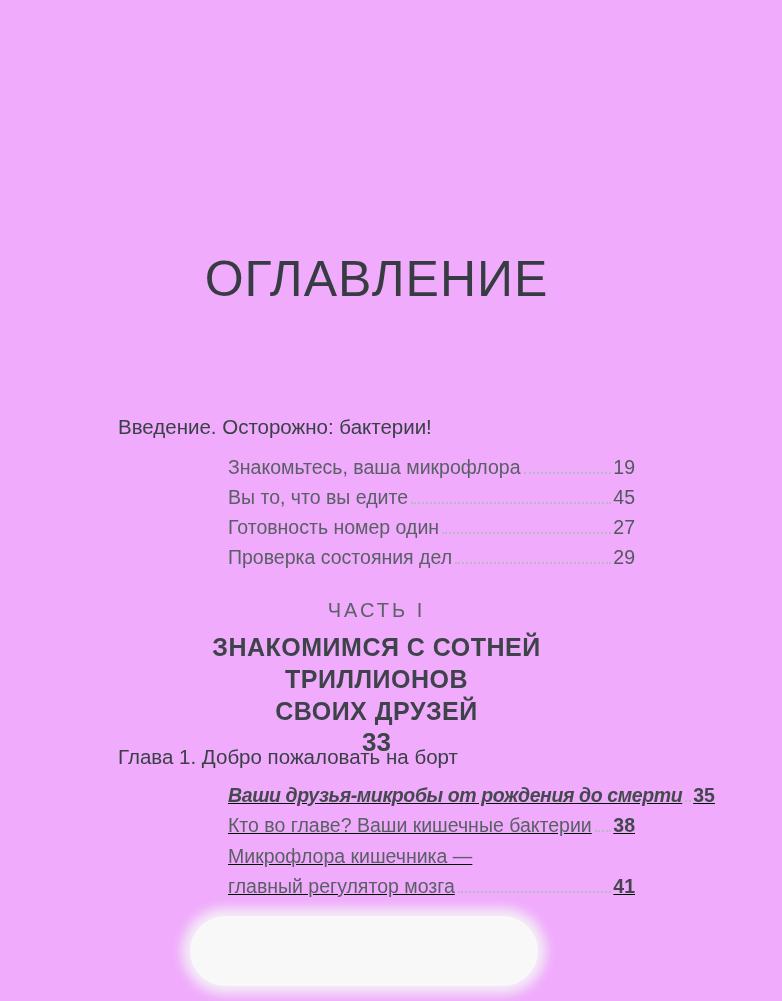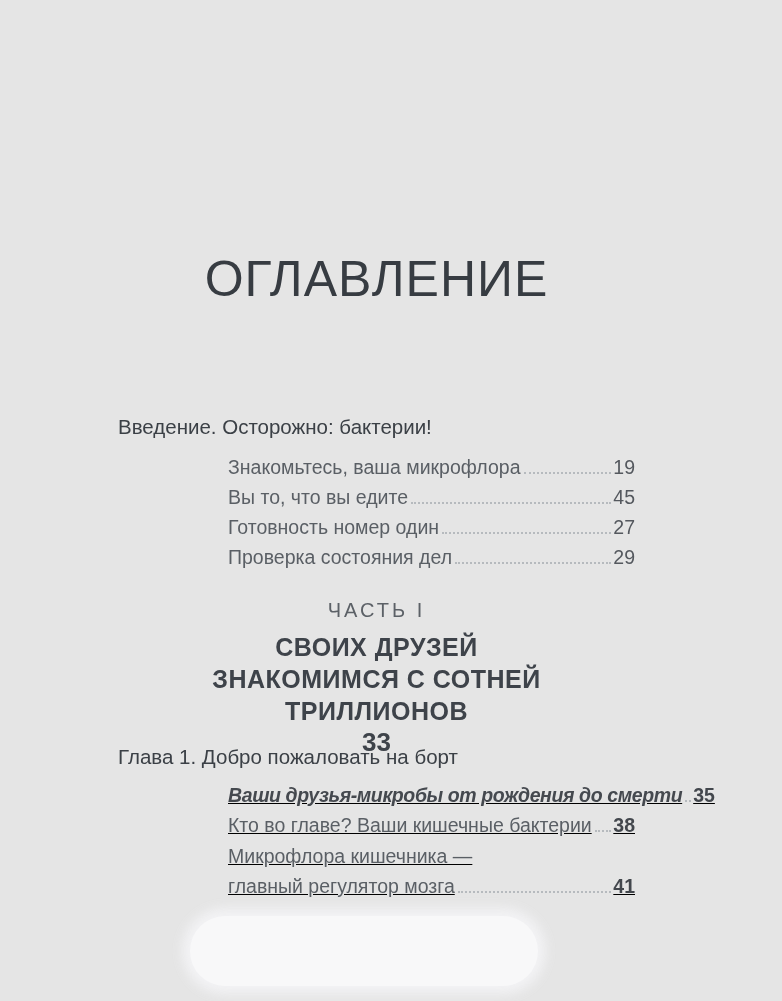--- a/index.html
+++ b/index.html
@@ -6,21 +6,21 @@
   html, body {
     margin: 0;
     padding: 0;
     background: #ffffff;
   }
   .page {
     position: relative;
     width: 782px;
     height: 1001px;
     margin: 0 auto;
-    background: #e5e5e5;
+    background: #f0abfc;
     overflow: hidden;
     font-family: "Liberation Sans", "DejaVu Sans", sans-serif;
   }
 
   
   .title-block {
     position: absolute;
     left: 118px;
     top: 216px;
     width: 517px;
@@ -159,22 +159,22 @@
         <span class="label">Проверка состояния дел</span>
         <span class="leader"></span>
         <span class="pagenum">29</span>
       </div>
     </div>
   </section>
 
   <section class="toc-section" id="part-block">
     <div class="part-kicker">ЧАСТЬ I</div>
     <div class="part-title">
+      <div>ЗНАКОМИМСЯ С СОТНЕЙ ТРИЛЛИОНОВ</div>
       <div>СВОИХ ДРУЗЕЙ</div>
-      <div>ЗНАКОМИМСЯ С СОТНЕЙ ТРИЛЛИОНОВ</div>
     </div>
     <div class="part-page">33</div>
   </section>
 
   <section class="toc-section" id="chapter-block">
     <div class="section-heading">Глава 1. Добро пожаловать на борт</div>
     <div class="entries">
       <div class="toc-row italic-bold">
         <span class="label">Ваши друзья-микробы от рождения до смерти</span>
         <span class="leader"></span>

